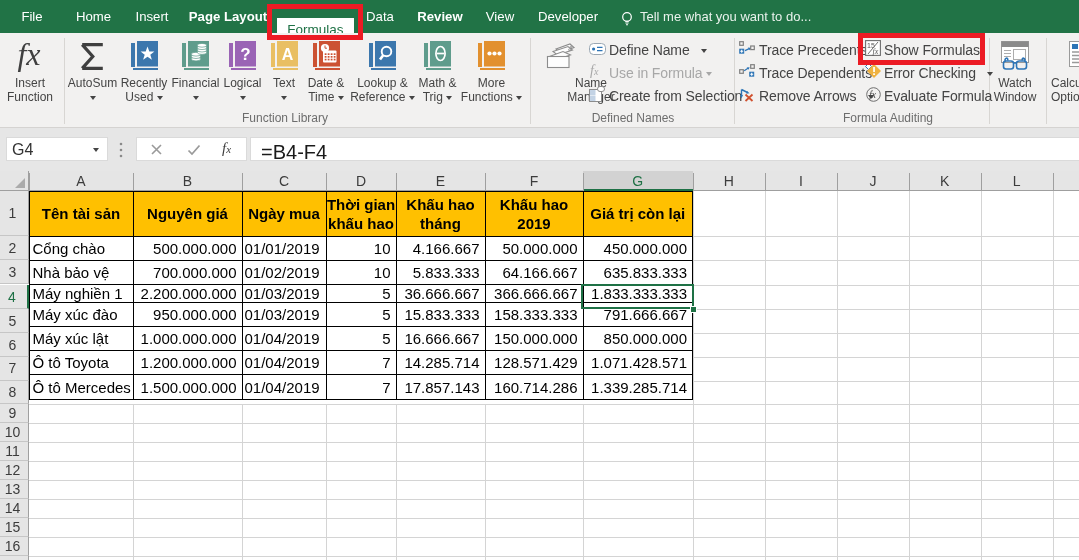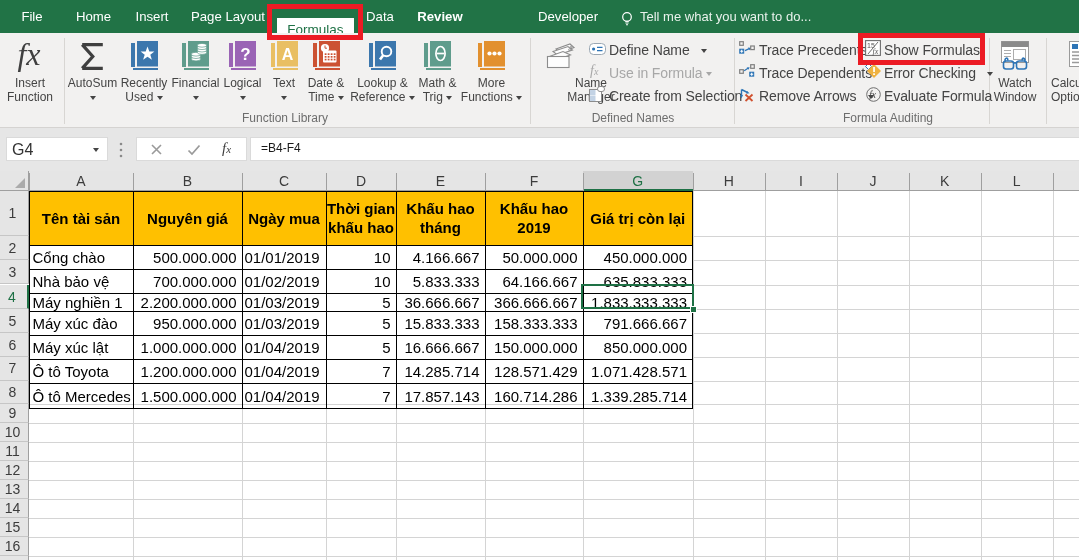--- a/index.html
+++ b/index.html
@@ -31,23 +31,24 @@
 .tl{text-align:left;padding-left:3px}
 .dt{text-align:left;padding-left:2px}
 .tr{text-align:right;padding-right:5px}
 </style></head>
 <body>
 
 <div class="abs tabbar">
 <div class="tab" style="left:-23.0px;width:110px;">File</div>
 <div class="tab" style="left:38.5px;width:110px;">Home</div>
 <div class="tab" style="left:97.0px;width:110px;">Insert</div>
-<div class="tab" style="left:173.0px;width:110px;">Page Layout</div>
+<div class="tab" style="left:173.0px;width:110px;font-weight:bold;">Page Layout</div>
 <div class="tab" style="left:325.0px;width:110px;">Data</div>
 <div class="tab" style="left:385.0px;width:110px;font-weight:bold;">Review</div>
+<div class="tab" style="left:445.0px;width:110px;">View</div>
 <div class="tab" style="left:513.0px;width:110px;">Developer</div>
 <div class="activetab">
       <span>Formulas</span>
     </div>
 <svg class="abs" style="left:620px;top:11px" width="14" height="17" viewBox="0 0 14 17">
 <circle cx="7" cy="6" r="4.3" fill="none" stroke="#fff" stroke-width="1.2"></circle>
 <path d="M5.2 10.3 L8.8 10.3 M5.4 12 L8.6 12 M6 13.7 L8 13.7" stroke="#fff" stroke-width="1.1" fill="none"></path>
 </svg>
 <div class="tab" style="left:640px;width:220px;text-align:left;color:#e9f2ec;font-size:13px">Tell me what you want to do...</div>
 </div>
@@ -254,21 +255,21 @@
 <div class="wbox" style="left:136px;top:9px;width:111px;height:24px">
 <svg style="position:absolute;left:13px;top:5px" width="13" height="13" viewBox="0 0 13 13">
         <path d="M2 2 L11 11 M11 2 L2 11" stroke="#9a9a9a" stroke-width="1.6"></path>
       </svg>
 <svg style="position:absolute;left:50px;top:5px" width="14" height="13" viewBox="0 0 14 13">
         <path d="M1.5 7.5 L5 11 L12.5 2.5" stroke="#9a9a9a" stroke-width="1.7" fill="none"></path>
       </svg>
 <span style="position:absolute;left:85px;top:2px;font-family:'Liberation Serif',serif;font-style:italic;font-size:15px;color:#3f3f3f">f<span style="font-size:11px">x</span></span>
 </div>
 <div class="wbox" style="left:250px;top:9px;width:829px;height:24px;border-right:none">
-      <span style="position:absolute;left:10px;top:3px;font-size:12px;color:#1a1a1a">=B4-F4</span>
+      <span style="position:absolute;left:10px;top:3px;font-size:20px;color:#1a1a1a">=B4-F4</span>
     </div>
 </div>
 <div class="abs sheet">
 <div class="abs" style="left:0;top:0;width:1079px;height:20px;background:#e5e5e5;border-bottom:1px solid #9f9f9f"></div>
 <div class="chead" style="left:29px;width:104px">A</div>
 <div class="chead" style="left:133px;width:109px">B</div>
 <div class="chead" style="left:242px;width:84px">C</div>
 <div class="chead" style="left:326px;width:70px">D</div>
 <div class="chead" style="left:396px;width:89px">E</div>
 <div class="chead" style="left:485px;width:98px">F</div>
@@ -344,21 +345,21 @@
 <colgroup>
         <col style="width:104px">
         <col style="width:109px">
         <col style="width:84px">
         <col style="width:70px">
         <col style="width:89px">
         <col style="width:98px">
         <col style="width:109.5px">
       </colgroup>
 <tbody>
-        <tr style="height:54px">
+        <tr style="height:45px">
           <td class="hd">Tên tài sản</td>
           <td class="hd">Nguyên giá</td>
           <td class="hd">Ngày mua</td>
           <td class="hd">Thời gian<br>khấu hao</td>
           <td class="hd">Khấu hao<br>tháng</td>
           <td class="hd">Khấu hao<br>2019</td>
           <td class="hd">Giá trị còn lại</td>
         </tr>
 <tr style="height:24.2px">
 <td class="tl">Cổng chào</td>

